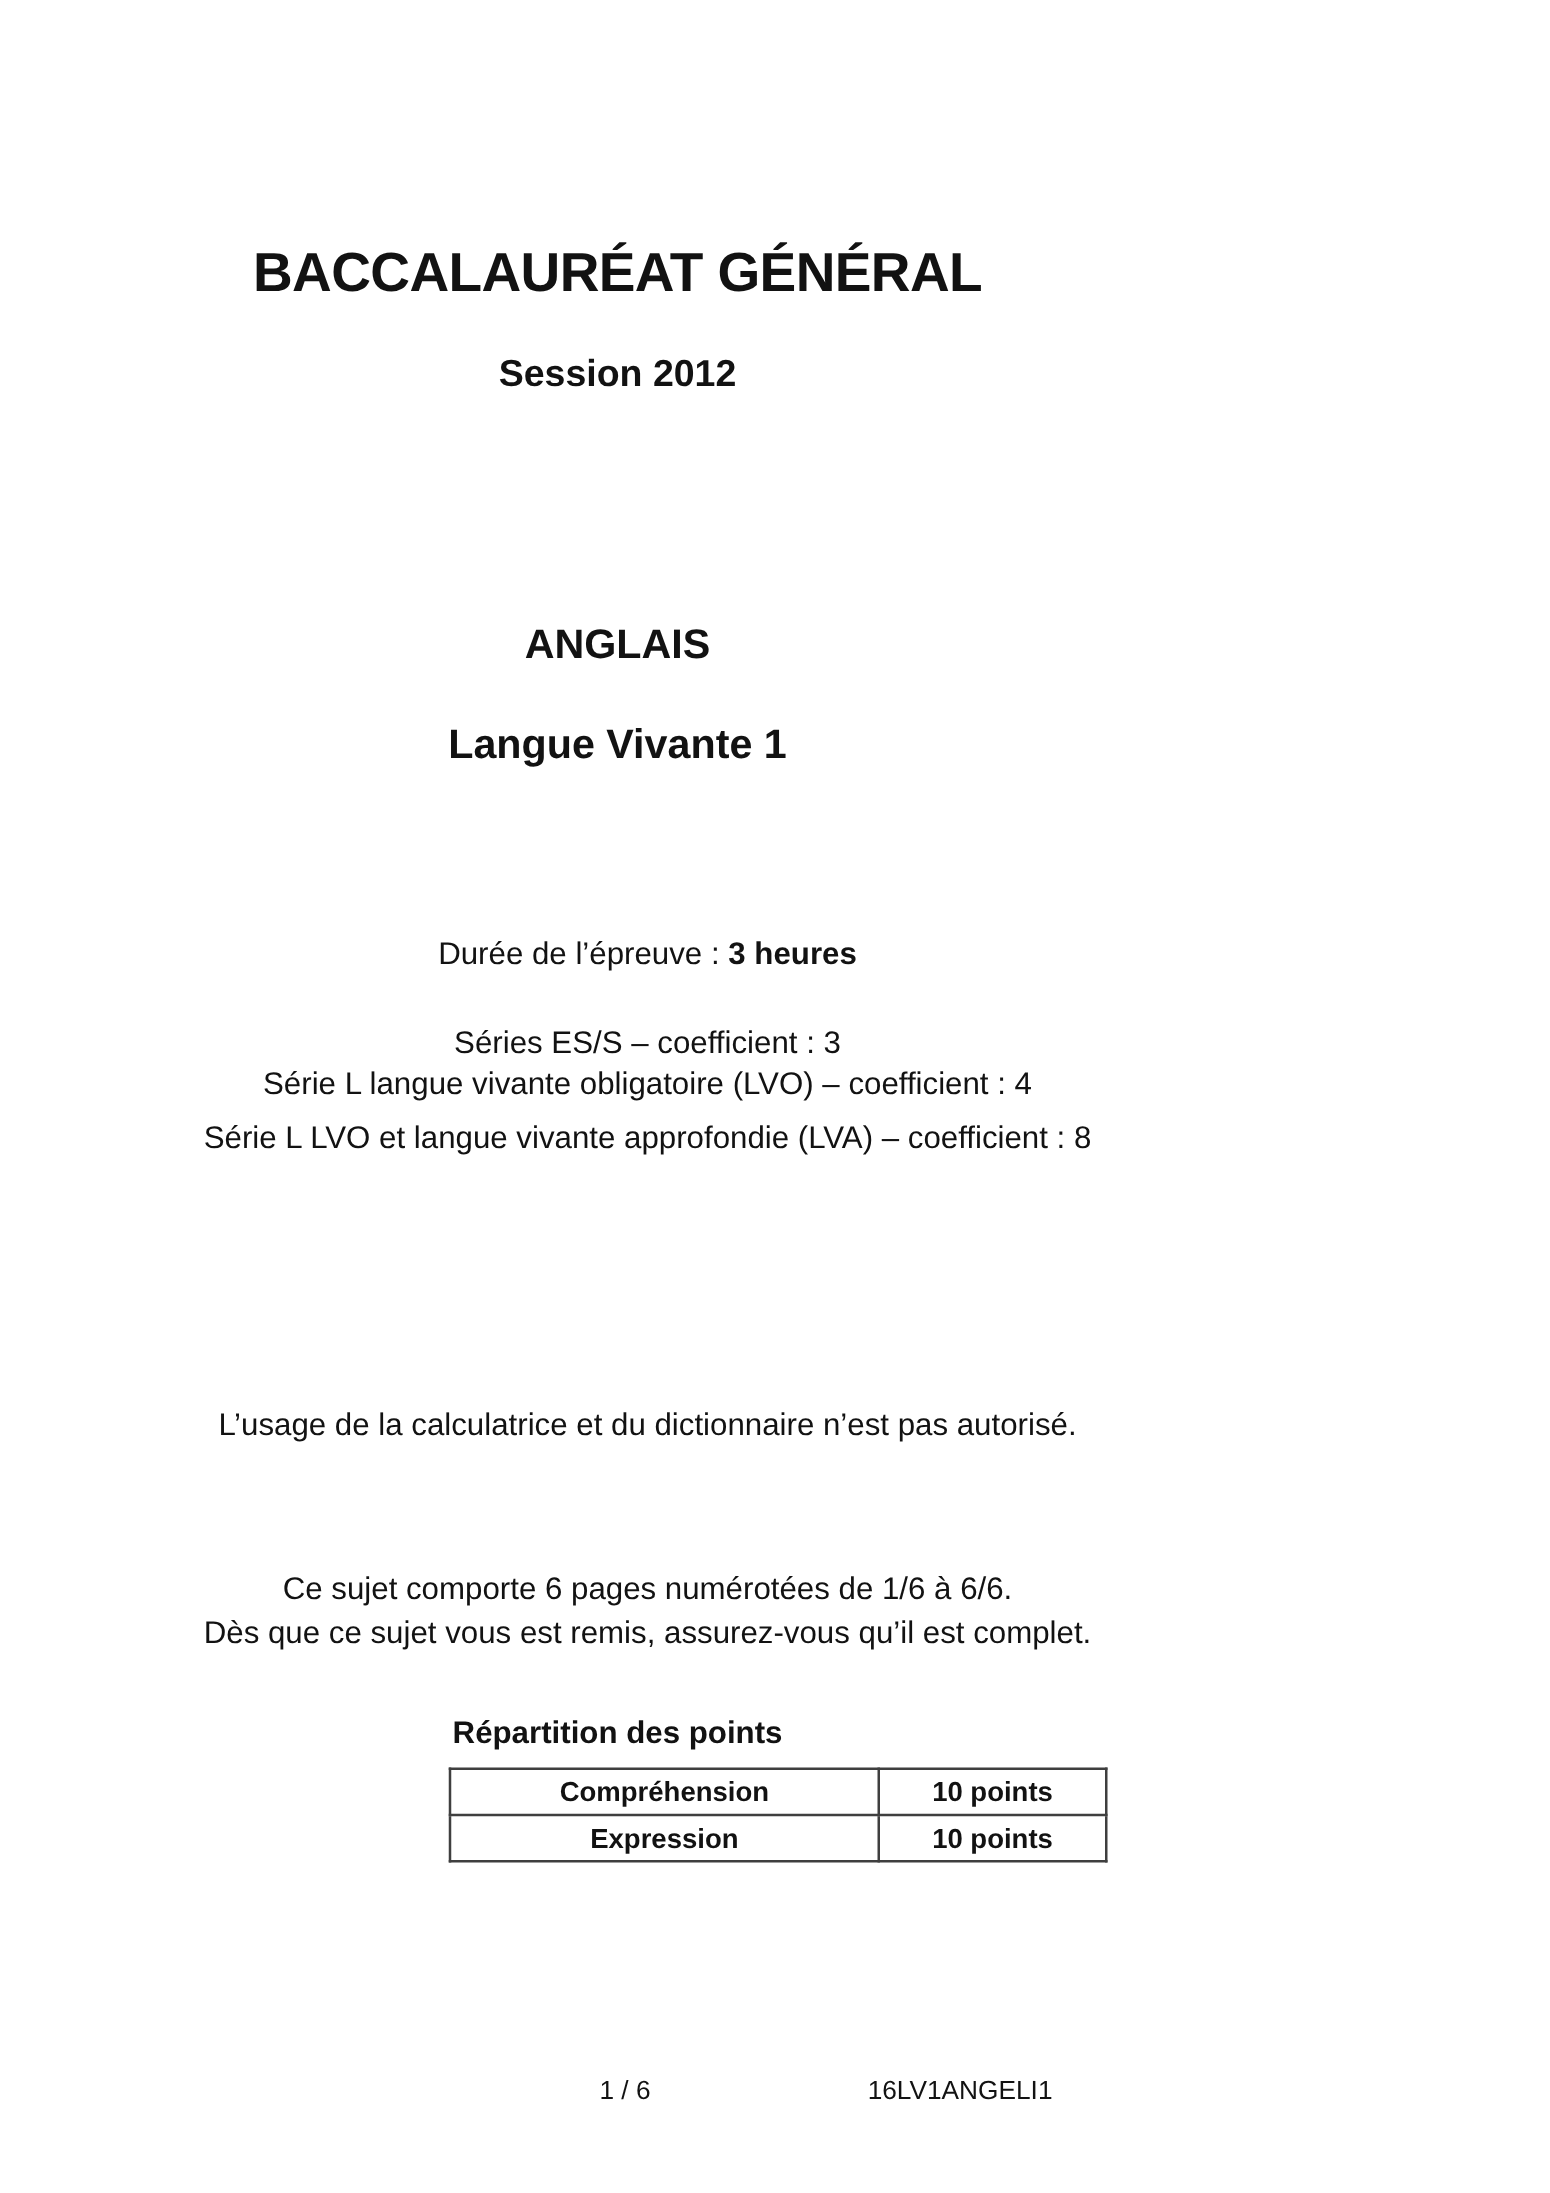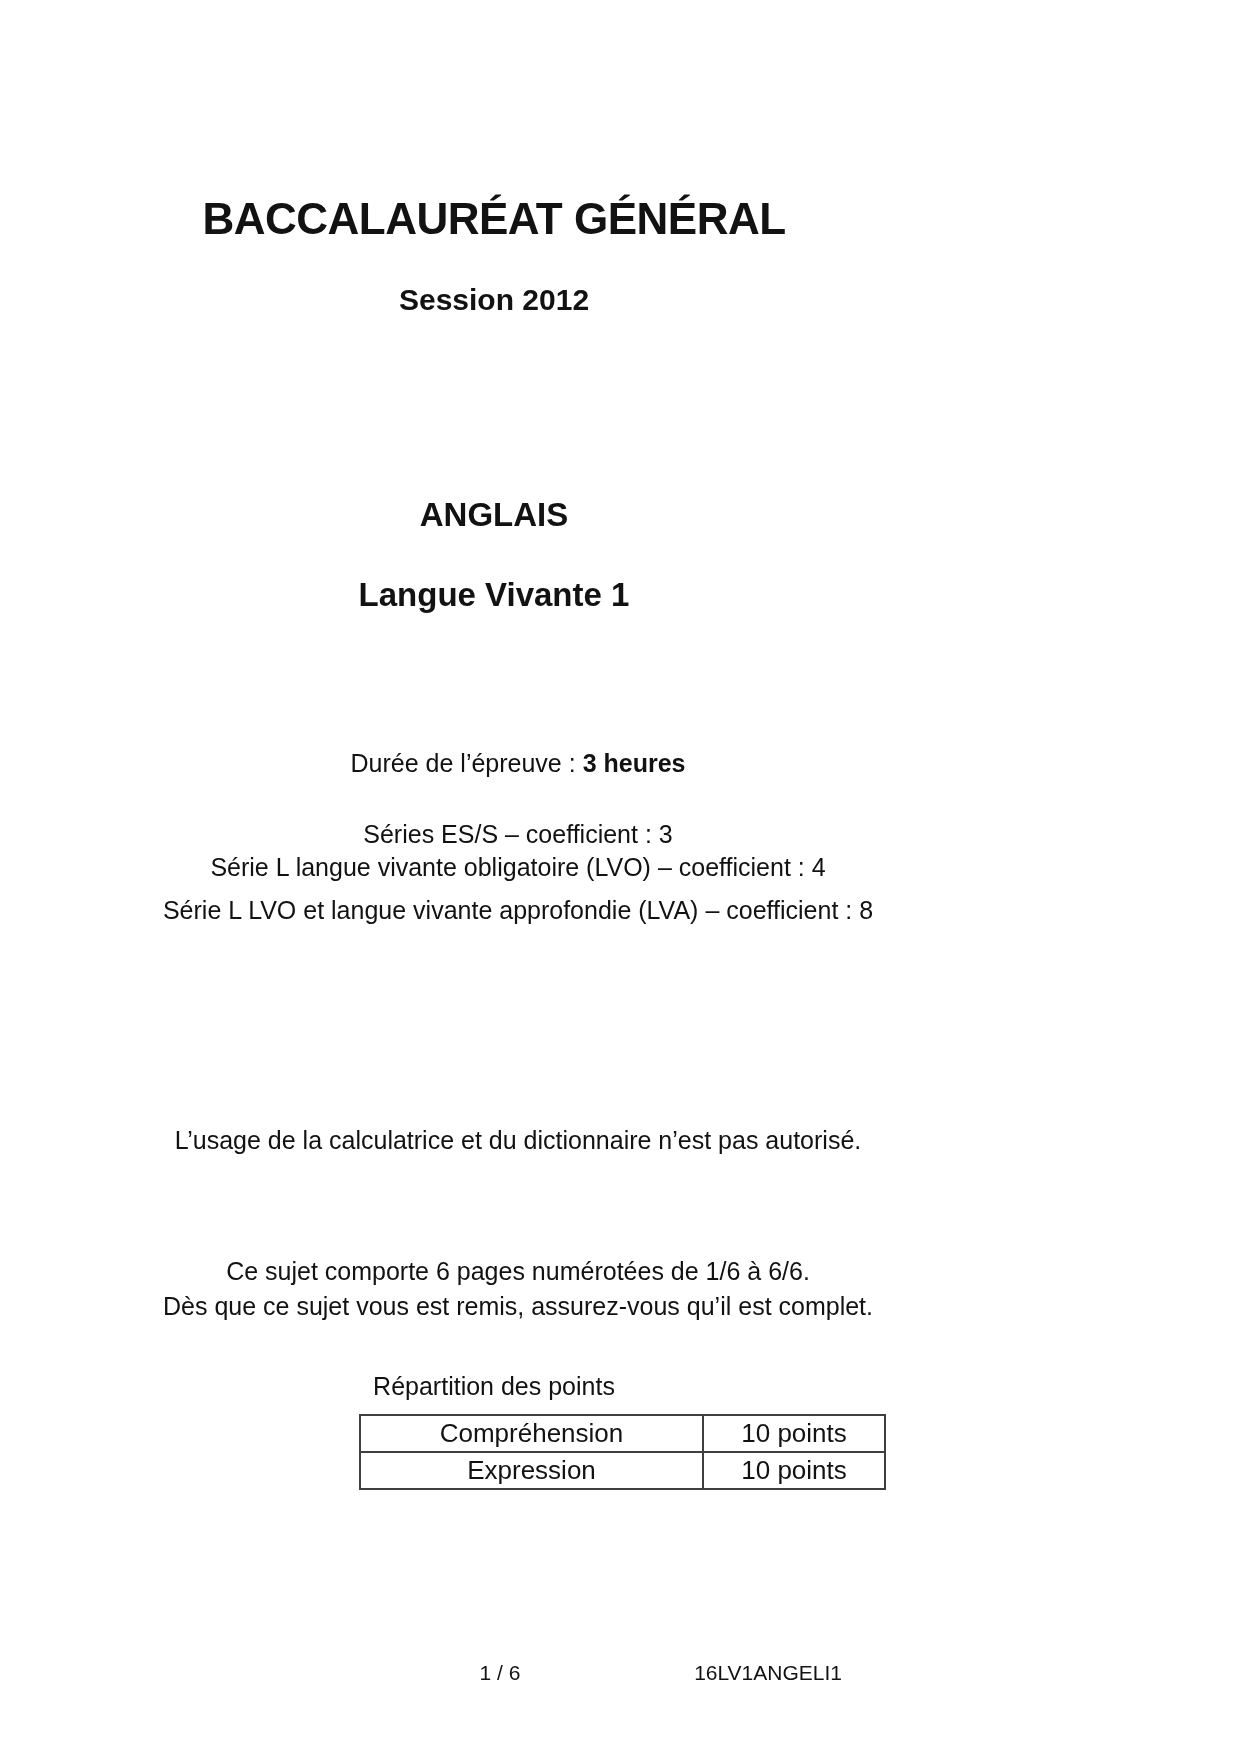--- a/index.html
+++ b/index.html
@@ -52,40 +52,41 @@
   .duration   { top: 749px; }
   .series-0   { top: 820px; }
   .series-1   { top: 853px; }
   .series-2   { top: 896px; }
   .notice     { top: 1126px; }
   .info-0     { top: 1257px; }
   .info-1     { top: 1292px; }
   .points-heading {
     top: 1372px;
     font-size: 25px;
-    font-weight: normal;
+    font-weight: bold;
   }
   .duration b { font-weight: bold; }
   table.points {
     position: absolute;
     left: 359px;
     top: 1414px;
     width: 521px;
     border-collapse: collapse;
     table-layout: fixed;
   }
   table.points td {
     border: 2px solid #3f3f3f;
     height: 35px;
     padding: 0;
     text-align: center;
     vertical-align: middle;
-    font-size: 26px;
+    font-size: 22px;
     color: #121212;
     background: #ffffff;
+    font-weight: bold;
   }
   td.col-label { width: 341px; }
   td.col-value { width: 180px; }
   .footer {
     position: absolute;
     top: 1661px;
     left: 12px;
     right: 0;
     height: 30px;
     font-size: 21px;

